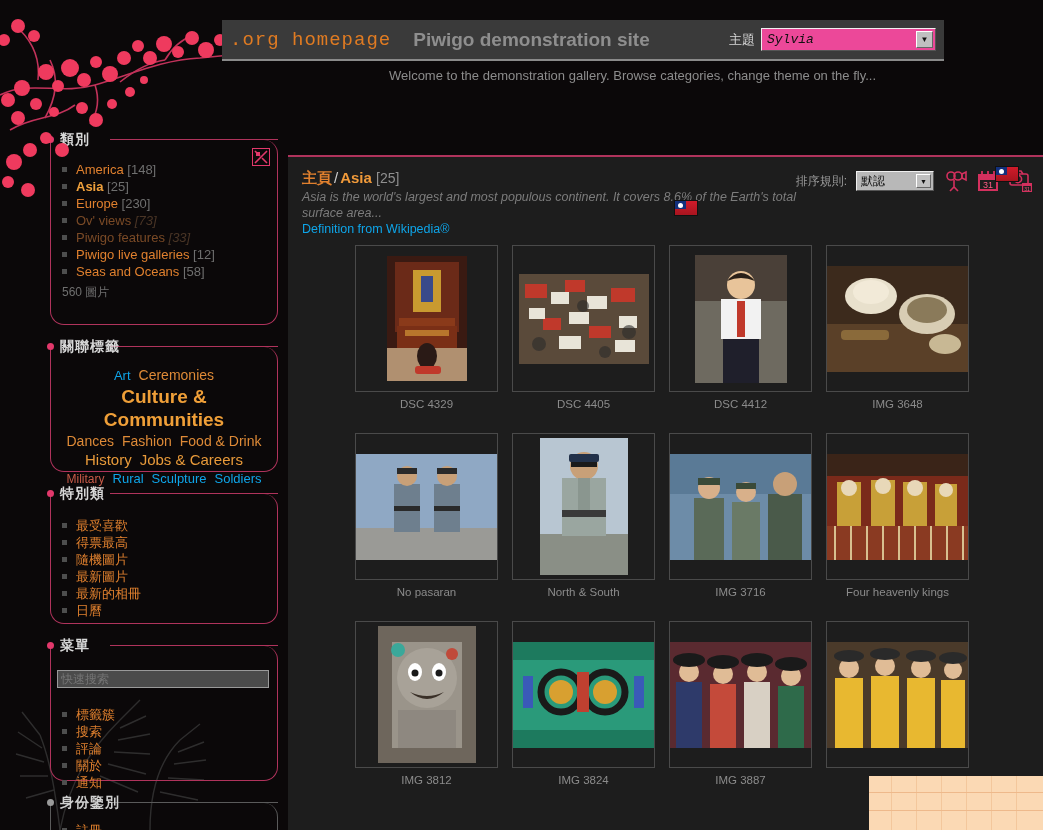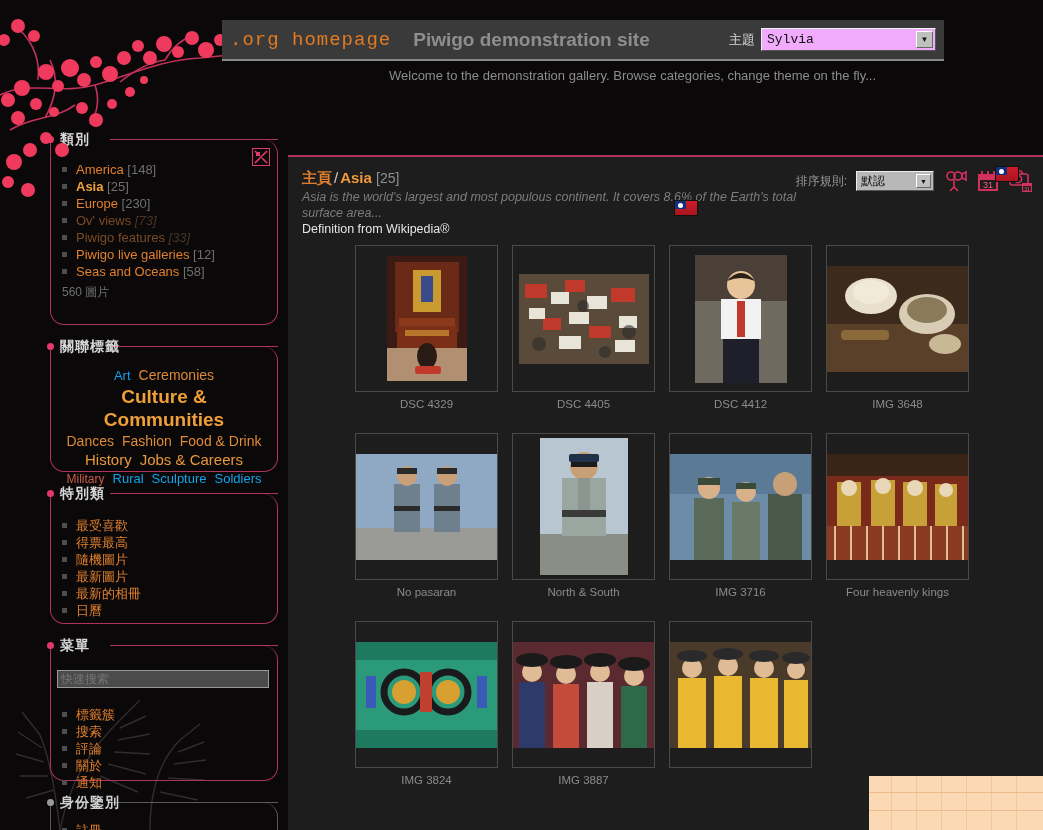--- a/index.html
+++ b/index.html
@@ -32,23 +32,23 @@
   .site-title {
     color: #8e8e8e; font-size: 19px; font-weight: bold; margin-left: 22px;
     white-space: nowrap;
   }
   .theme-switch {
     margin-left: auto; display: flex; align-items: center; gap: 6px;
     padding-right: 8px;
   }
   .theme-label { color: #d8d8d8; font-size: 13px; }
   .theme-select {
-    width: 175px; height: 23px; background: #f0abfc; border: 1px solid #f0f0f0;
+    width: 175px; height: 23px; background: #ec4899; border: 1px solid #f0f0f0;
     border-right-color: #555; border-bottom-color: #555;
-    display: flex; align-items: center; position: relative;
+    display: flex; align-items: center; position: relative; font-style: italic;
   }
   .theme-select .val { color: #111; font-size: 13px; padding-left: 5px;
     font-family: "Liberation Mono", monospace; }
   .theme-select .arrow {
     position: absolute; right: 2px; top: 2px; width: 17px; height: 17px;
     background: #c0c0c0; border: 1px solid #fff; border-right-color: #666;
     border-bottom-color: #666; display: flex; align-items: center; justify-content: center;
     font-size: 8px; color: #111;
   }
   .tagline {
@@ -168,21 +168,21 @@
   .flag::after {
     content: ""; position: absolute; left: 3px; top: 1.5px; width: 5px; height: 5px;
     background: #fff; border-radius: 50%;
   }
   .flag-inline { position: absolute; left: 386px; top: 43px; }
 
   .cat-desc {
     padding: 2px 14px 0 14px; color: #7c7c7c; font-size: 12.5px;
     font-style: italic; line-height: 16px; max-width: 560px;
   }
-  .cat-desc .plain { font-style: normal; color: #e5e5e5; }
+  .cat-desc .plain { font-style: normal; color: #0ea5e9; }
 
   .thumbs {
     display: flex; flex-wrap: wrap; padding: 8px 0 0 60px; gap: 0;
   }
   .thumb { width: 157px; margin: 0 0 23px 0; text-align: center; }
   .thumb-frame {
     width: 143px; height: 147px; margin: 0 auto;
     border: 1px solid #4a4a4a; background: #1d1d1d;
     display: flex; align-items: center; justify-content: center;
     overflow: hidden;
@@ -574,20 +574,38 @@
           <rect x="0" y="72" width="141" height="34" fill="#8a3a22"></rect>
           <g stroke="#d8c090" stroke-width="2">
             <path d="M8 72 L8 106 M24 72 L24 106 M40 72 L40 106 M56 72 L56 106
                      M72 72 L72 106 M88 72 L88 106 M104 72 L104 106 M120 72 L120 106 M136 72 L136 106"></path>
           </g>
         </svg>
       </div>
       <div class="thumb-cap">Four heavenly kings</div>
     </div>
 
+    <div class="thumb">
+      <div class="thumb-frame">
+        <svg class="thumb-img" width="98" height="137" viewBox="0 0 98 137">
+          <rect width="98" height="137" fill="#6e665c"></rect>
+          <rect x="14" y="16" width="70" height="106" fill="#9a948a"></rect>
+          <circle cx="49" cy="52" r="30" fill="#a8a298"></circle>
+          <ellipse cx="37" cy="46" rx="7" ry="9" fill="#fff"></ellipse>
+          <ellipse cx="61" cy="46" rx="7" ry="9" fill="#fff"></ellipse>
+          <circle cx="37" cy="47" r="3.5" fill="#1a1a1a"></circle>
+          <circle cx="61" cy="47" r="3.5" fill="#1a1a1a"></circle>
+          <path d="M32 66 Q49 80 66 66 Q49 74 32 66 Z" fill="#3a3028"></path>
+          <rect x="20" y="84" width="58" height="38" fill="#8e8880"></rect>
+          <circle cx="20" cy="24" r="7" fill="#3aa89a"></circle>
+          <circle cx="74" cy="28" r="6" fill="#c04a3a"></circle>
+        </svg>
+      </div>
+      <div class="thumb-cap">IMG 3812</div>
+    </div>
 
     <div class="thumb">
       <div class="thumb-frame">
         <svg class="thumb-img" width="141" height="106" viewBox="0 0 141 106">
           <rect width="141" height="106" fill="#2a9a7a"></rect>
           <rect x="0" y="0" width="141" height="18" fill="#1d7a5e"></rect>
           <rect x="0" y="88" width="141" height="18" fill="#1d7a5e"></rect>
           <g fill="none" stroke="#1a1a1a" stroke-width="7">
             <circle cx="48" cy="50" r="20"></circle>
             <circle cx="92" cy="50" r="20"></circle>

